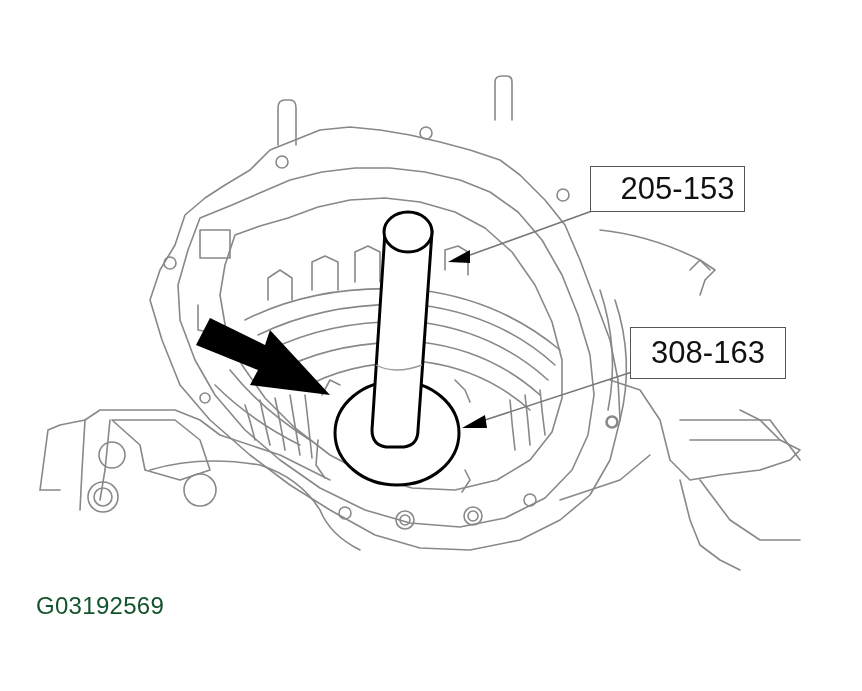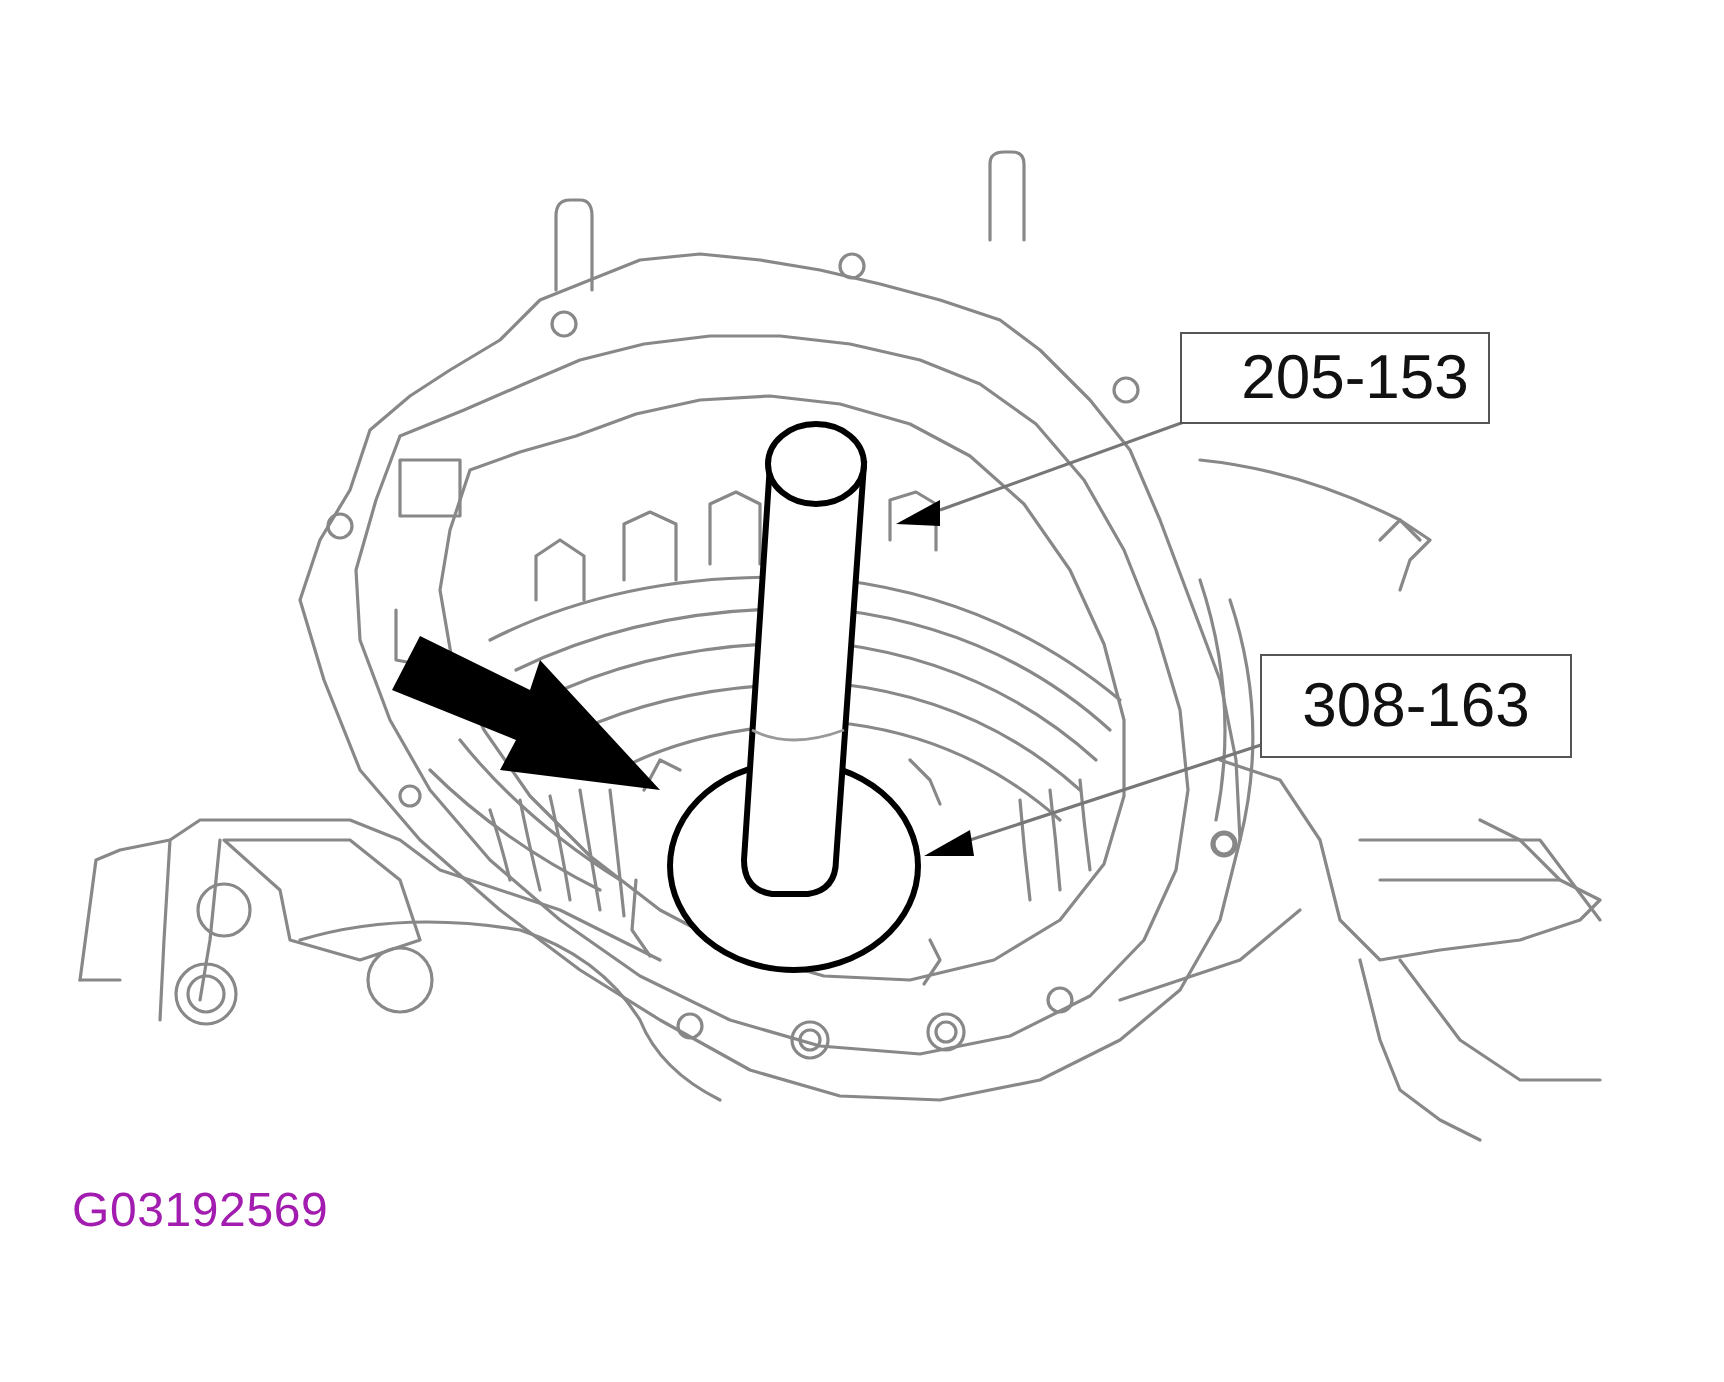--- a/index.html
+++ b/index.html
@@ -7,21 +7,21 @@
     #figure { position: absolute; left: 0; top: 0; width: 862px; height: 691px; }
     .callout-box {
       position: absolute; background: #ffffff; border: 1.5px solid #555555;
       box-sizing: border-box; display: flex; align-items: center; justify-content: center;
       font-family: "Liberation Sans", sans-serif; font-size: 31px; color: #111111; letter-spacing: 0px;
     }
     #callout-205 { left: 590px; top: 166px; width: 155px; height: 46px; padding-left: 20px; }
     #callout-308 { left: 630px; top: 327px; width: 156px; height: 52px; }
     #figure-id {
       position: absolute; left: 36px; top: 592px; font-family: "Liberation Sans", sans-serif;
-      font-size: 24px; color: #a21caf; letter-spacing: 0.3px;
+      font-size: 24px; color: #14532d; letter-spacing: 0.3px;
     }
     .thin { fill: none; stroke: #888888; stroke-width: 1.6; stroke-linejoin: round; stroke-linecap: round; }
     .bold { fill: #ffffff; stroke: #000000; stroke-width: 3; }
     .leader { fill: none; stroke: #777777; stroke-width: 1.6; }
     .arrowhead { fill: #000000; stroke: none; }
   </style>
 </head>
 <body>
 
 <svg id="figure" viewBox="0 0 862 691" xmlns="http://www.w3.org/2000/svg">

